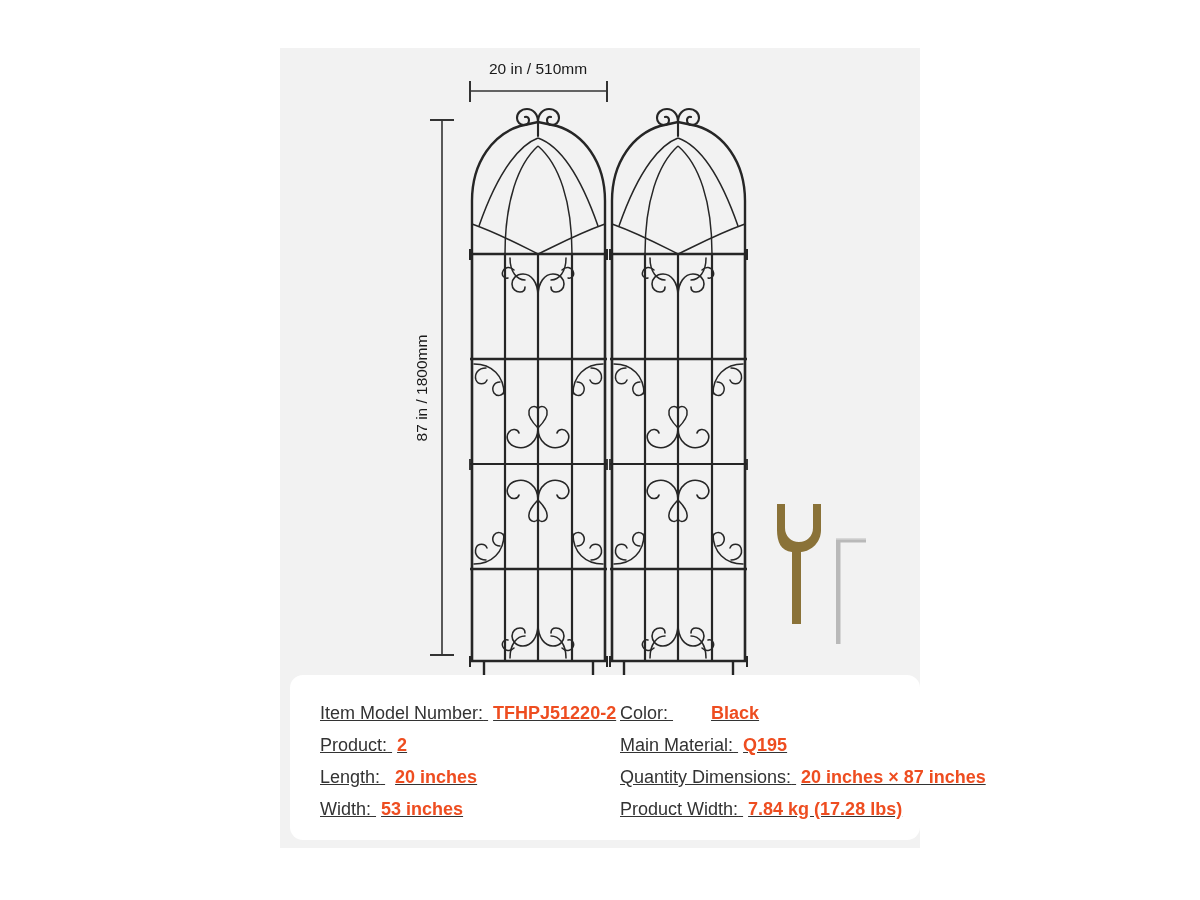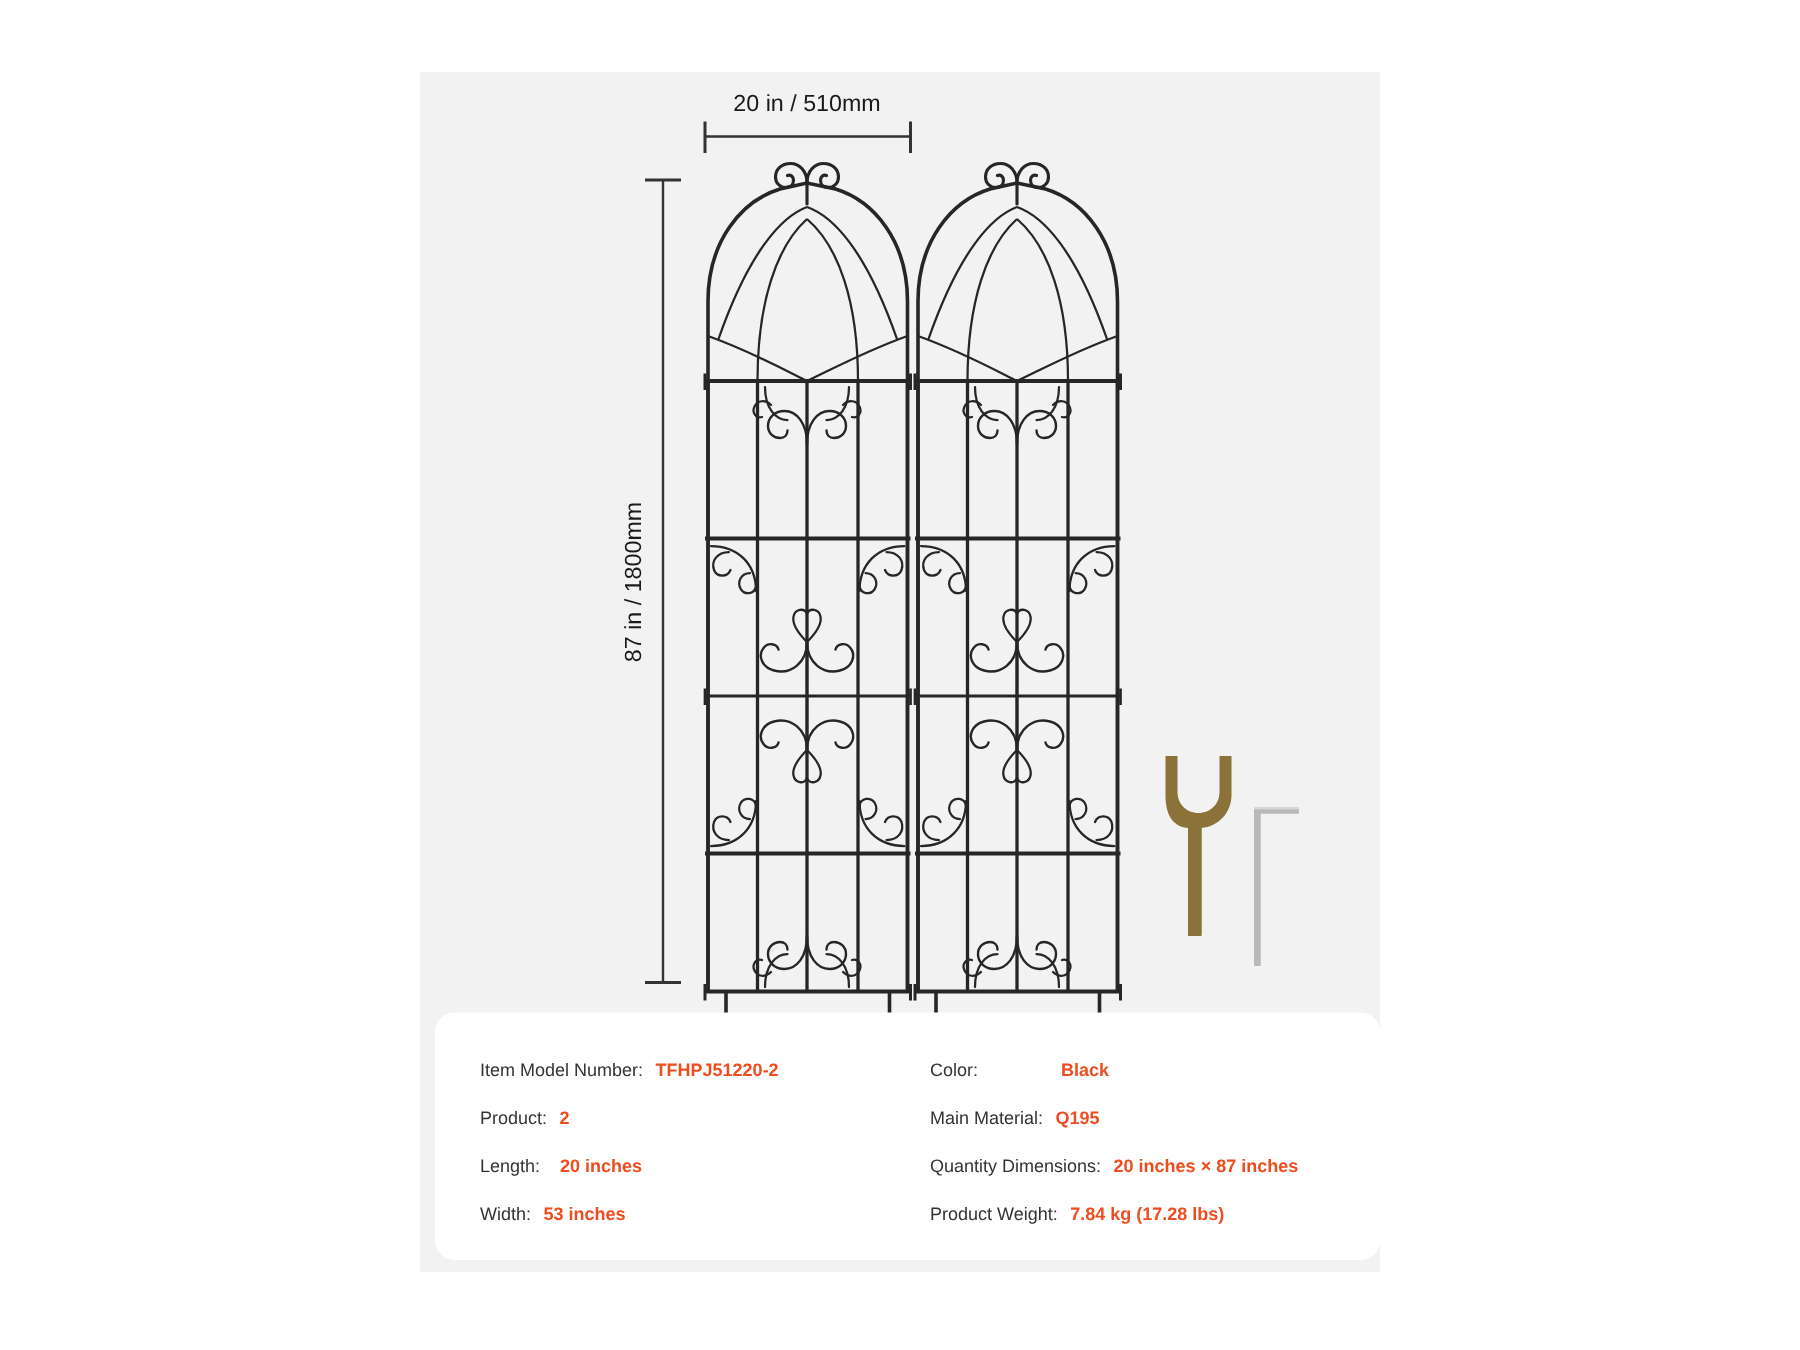--- a/index.html
+++ b/index.html
@@ -42,24 +42,25 @@
     box-sizing: border-box;
     padding: 22px 30px 18px 30px;
   }
   .spec-grid {
     display: grid;
     grid-template-columns: 300px 1fr;
     grid-auto-rows: 32px;
     align-items: center;
   }
   .spec-item {
-    font-size: 12px;
+    font-size: 18px;
     color: #333333;
     white-space: nowrap;
     line-height: 1;
+    text-decoration: underline;
   }
   .spec-label {
     color: #333333;
     font-weight: 400;
   }
   .spec-value {
     color: #ee4d20;
     font-weight: bold;
   }
   .spec-item.gap .spec-value { margin-left: 3px; margin-top: 26px; }
@@ -192,21 +193,21 @@
 
   <div id="spec-card">
     <div class="spec-grid">
 
       <div class="spec-item">
         <span class="spec-label">Item Model Number:</span>
         <span class="spec-value" style="margin-left: 5px;">TFHPJ51220-2</span>
       </div>
       <div class="spec-item">
         <span class="spec-label">Color:</span>
-        <span class="spec-value" style="margin-left: 15px; padding-left: 37px;">Black</span>
+        <span class="spec-value" style="margin-left: 1px; padding-left: 37px;">Black</span>
       </div>
 
       <div class="spec-item">
         <span class="spec-label">Product:</span>
         <span class="spec-value" style="margin-left: 5px;">2</span>
       </div>
       <div class="spec-item gap">
         <span class="spec-label">Main Material:</span>
         <span class="spec-value" style="margin-left: 5px;">Q195</span>
       </div>
@@ -218,20 +219,20 @@
       <div class="spec-item">
         <span class="spec-label">Quantity Dimensions:</span>
         <span class="spec-value" style="margin-left: 5px;">20 inches × 87 inches</span>
       </div>
 
       <div class="spec-item">
         <span class="spec-label">Width:</span>
         <span class="spec-value" style="margin-left: 5px;">53 inches</span>
       </div>
       <div class="spec-item gap">
-        <span class="spec-label">Product Weight:</span>
+        <span class="spec-label">Product Width:</span>
         <span class="spec-value" style="margin-left: 5px;">7.84 kg (17.28 lbs)</span>
       </div>
 
     </div>
   </div>
 
 </div>
 
 </body></html>

